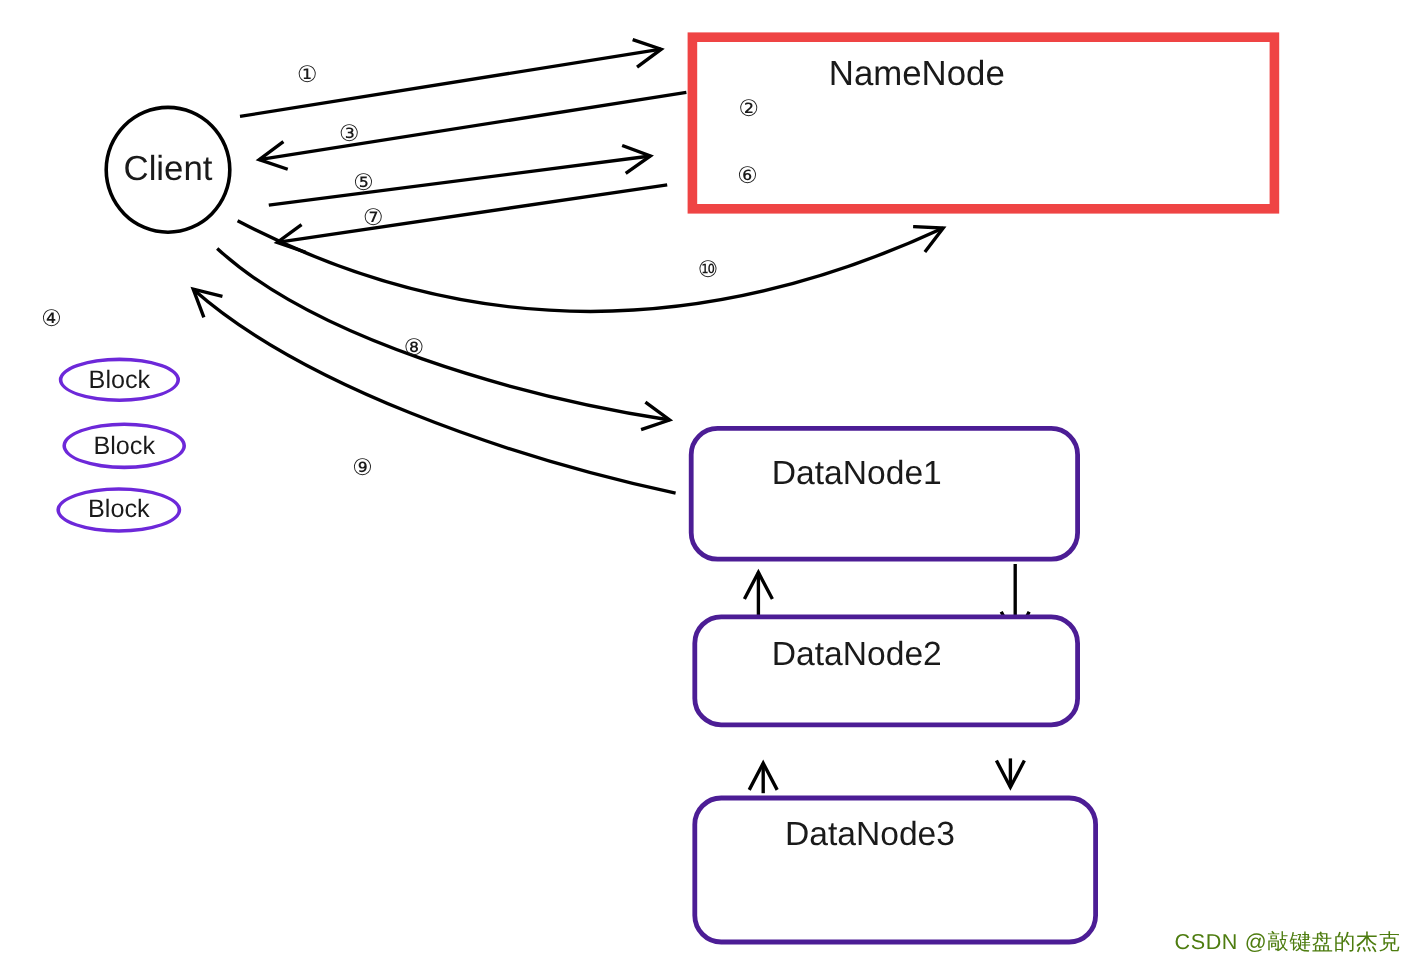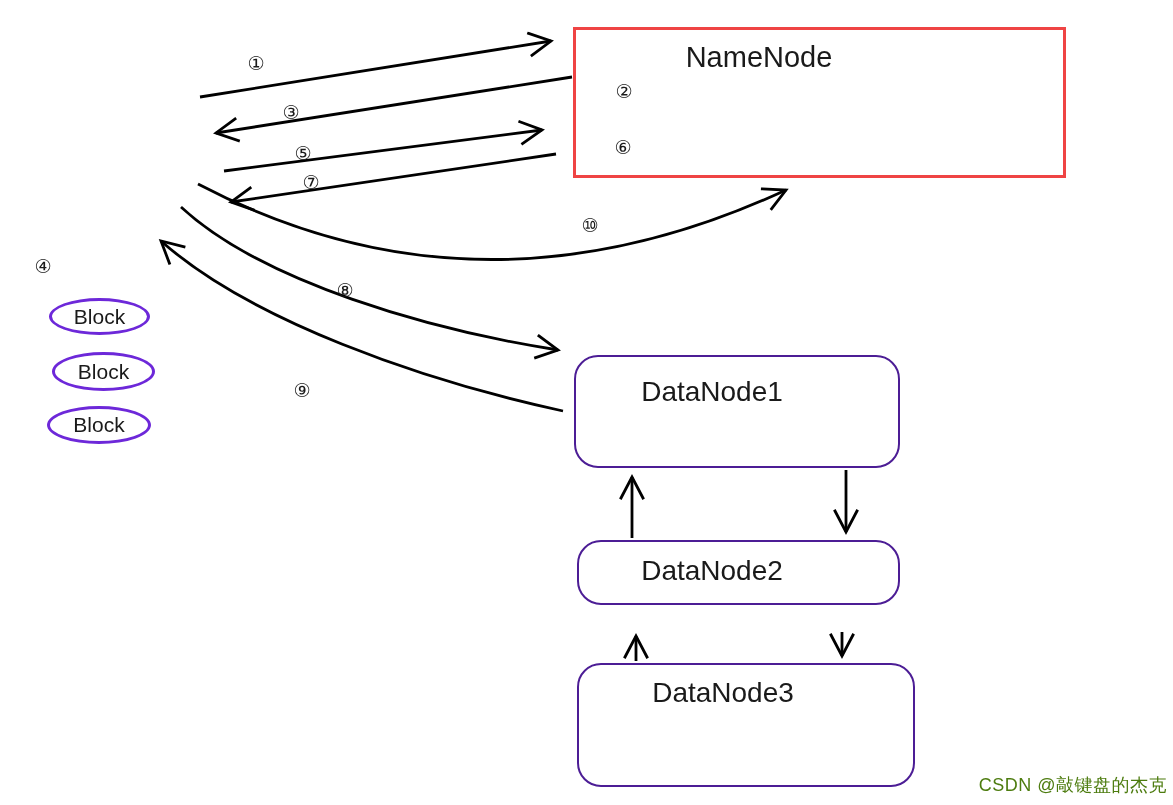--- a/index.html
+++ b/index.html
@@ -2,22 +2,22 @@
 <html><head>
 <meta charset="utf-8">
 <style>
   html,body{margin:0;padding:0;background:#fff;}
   .stage{
     position:relative;width:1173px;height:805px;background:#ffffff;overflow:hidden;
     font-family:"Liberation Sans","DejaVu Sans",sans-serif;color:#1a1a1a;
   }
   .arrows{position:absolute;left:0;top:0;width:1173px;height:805px;z-index:1;}
   .node{position:absolute;box-sizing:border-box;background:#ffffff;z-index:2;}
-  .rect{border:3px solid #ef4444;}
-  .round{border:2px solid #4c1d95;border-radius:24px;}
+  .rect{border:8px solid #ef4444;}
+  .round{border:4px solid #4c1d95;border-radius:24px;}
   .circle{border:3px solid #000;border-radius:50%;display:flex;align-items:center;justify-content:center;}
   .node-label{position:absolute;white-space:nowrap;transform:translateX(-50%);}
   .client-label{font-size:29px;}
   .nn-label{font-size:29px;}
   .dn-label{font-size:28px;}
   .ellipse{
     position:absolute;box-sizing:border-box;background:#fff;border:3px solid #6d28d9;border-radius:50%;
     display:flex;align-items:center;justify-content:center;font-size:21px;z-index:2;
   }
   .step{
@@ -48,30 +48,33 @@
       <path d="M198,184 Q480,332 786,190" marker-end="url(#ah)"></path>
       <path d="M181,207 C262,282 430,330 558,350" marker-end="url(#ah)"></path>
       <path d="M563,411 C420,380 250,320 161,241" marker-end="url(#ah)"></path>
       <path d="M632,538 L632,477" marker-end="url(#ah)"></path>
       <path d="M846,470 L846,532" marker-end="url(#ah)"></path>
       <path d="M636,661 L636,636" marker-end="url(#ah)"></path>
       <path d="M842,632 L842,656" marker-end="url(#ah)"></path>
     </g>
   </svg>
 
+  <div class="node circle" style="left:87px;top:88px;width:106px;height:107px;">
+    <span class="client-label">Client</span>
+  </div>
 
   <div class="node rect" style="left:573px;top:27px;width:493px;height:151px;">
     <span class="node-label nn-label" style="left:183px;top:11px;">NameNode</span>
   </div>
 
   <div class="node round" style="left:574px;top:355px;width:326px;height:113px;">
     <span class="node-label dn-label" style="left:136px;top:19px;">DataNode1</span>
   </div>
 
-  <div class="node round" style="left:577px;top:540px;width:323px;height:65px;">
+  <div class="node round" style="left:577px;top:512px;width:323px;height:94px;">
     <span class="node-label dn-label" style="left:133px;top:13px;">DataNode2</span>
   </div>
 
   <div class="node round" style="left:577px;top:663px;width:338px;height:124px;">
     <span class="node-label dn-label" style="left:144px;top:12px;">DataNode3</span>
   </div>
 
   <div class="ellipse" style="left:49px;top:298px;width:101px;height:37px;">
     <span>Block</span>
   </div>

